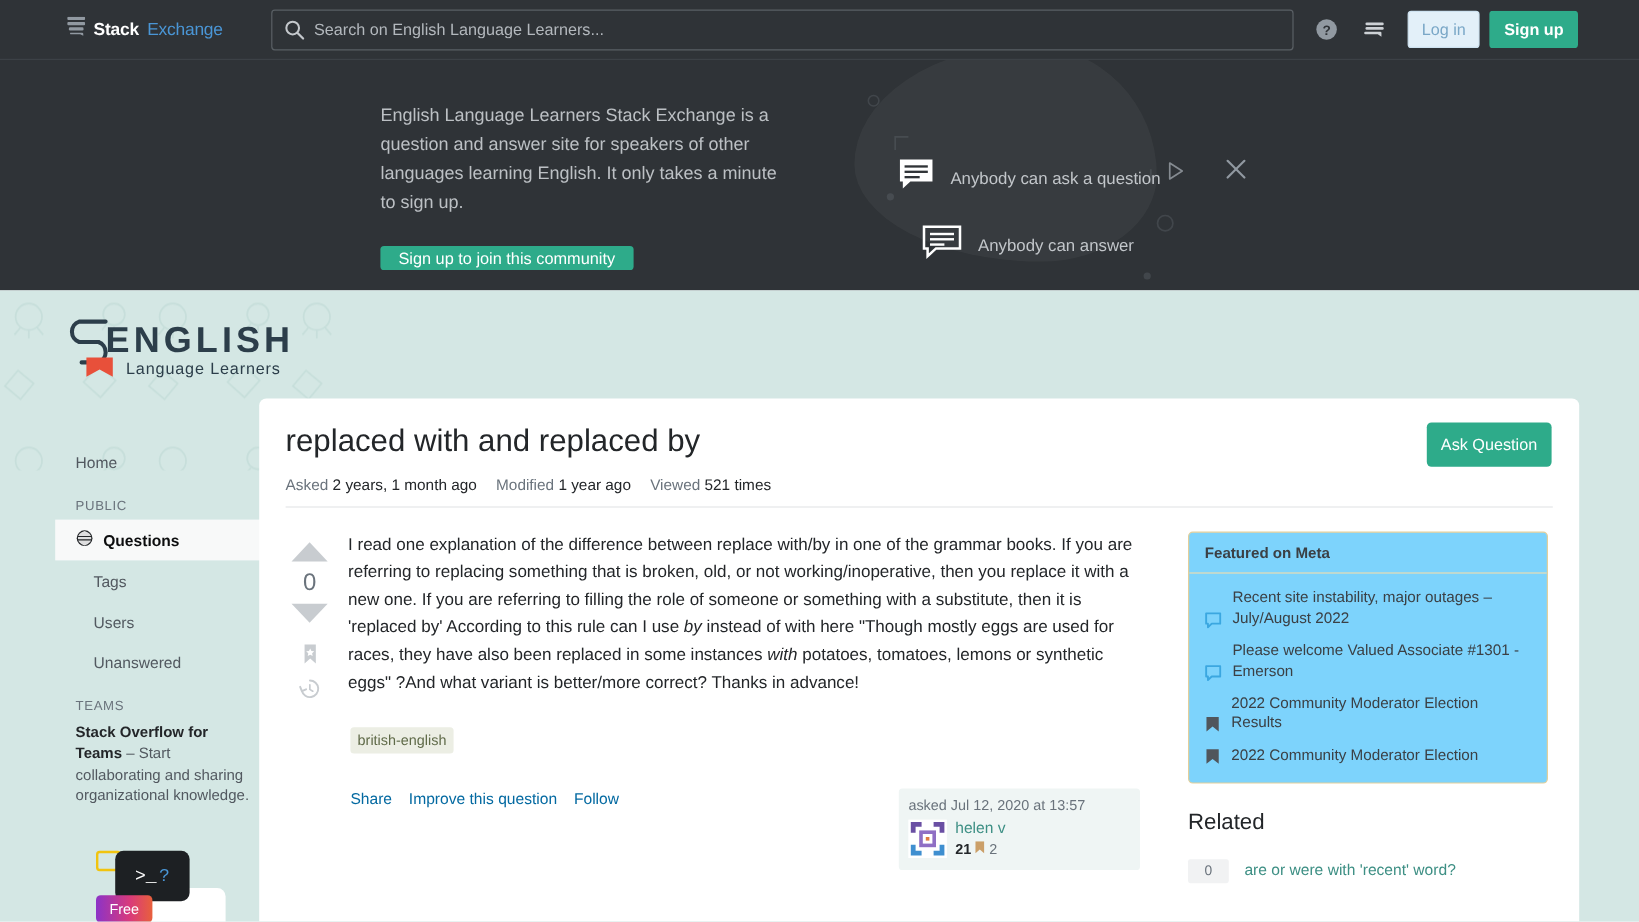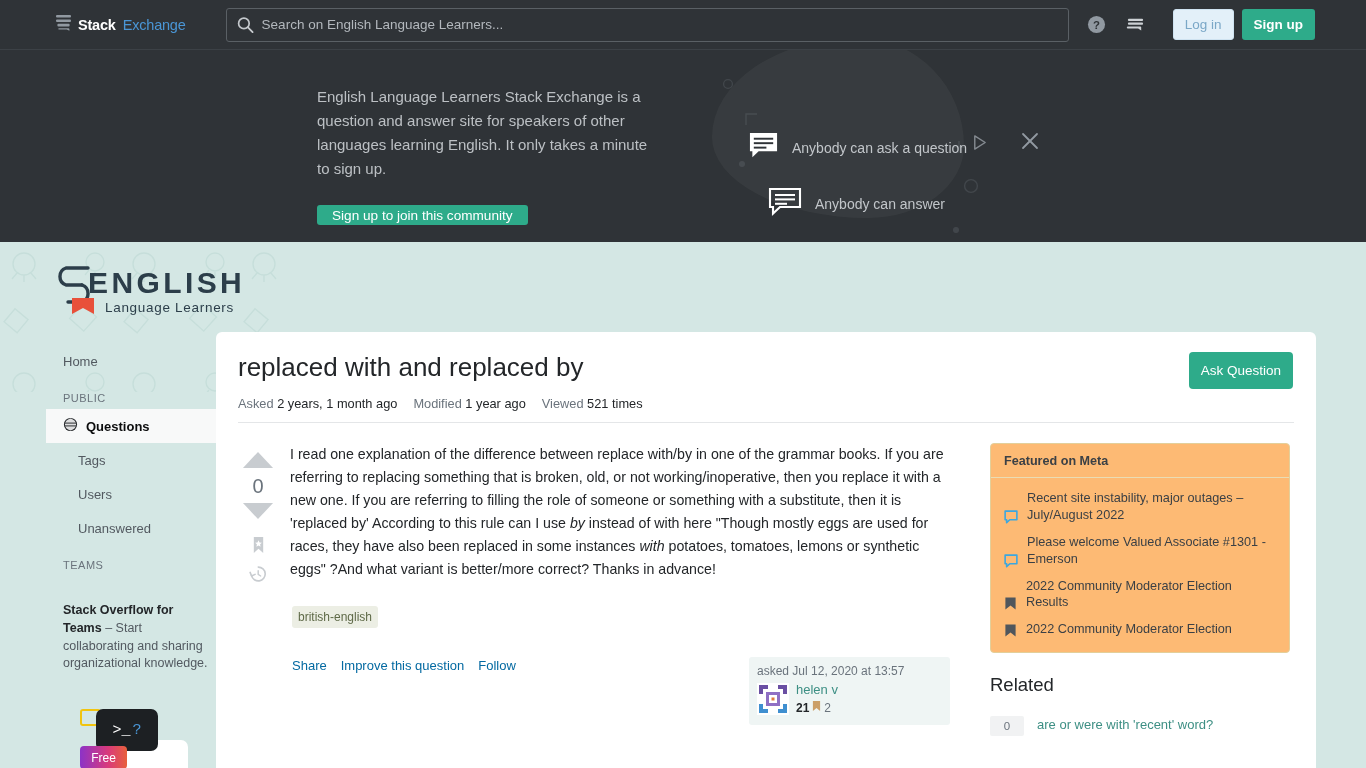--- a/index.html
+++ b/index.html
@@ -61,21 +61,21 @@
   .topbtn {
     height: 31px; padding: 0 11px;
     border-radius: 3px;
     font-size: 13.5px;
     display: flex; align-items: center; justify-content: center;
     cursor: pointer; white-space: nowrap;
     font-family: "Liberation Sans", sans-serif;
     border: 1px solid transparent;
   }
   #login-btn {
-    margin-left: 20px;
+    margin-left: 10px;
     background: #e3f0f9; color: #7aa7c7;
     border-color: #cfe3f1;
   }
   #signup-btn {
     margin-left: 8px; margin-right: 51px;
     background: #2eab8a; color: #ffffff;
     font-weight: bold;
   }
 
   
@@ -138,21 +138,21 @@
   }
 
   
   #ell-logo {
     position: absolute; left: 56px; top: 18px;
     width: 185px; cursor: pointer;
   }
 
   
   #leftnav {
-    position: absolute; left: 46px; top: 102px;
+    position: absolute; left: 46px; top: 126px;
     width: 176px;
     font-size: 13px;
   }
   .nav-item {
     display: flex; align-items: center;
     height: 34px; padding-left: 17px;
     color: #525960; cursor: pointer;
     position: relative;
   }
   .nav-item.sub { padding-left: 32px; }
@@ -304,21 +304,21 @@
   #uc-badge-count { font-weight: normal; color: #6a737c; }
 
   
   #rightbar {
     position: absolute; left: 990px; top: 443px;
     width: 300px;
   }
   #meta-box {
     border: 1px solid #e3cf9a;
     border-radius: 4px;
-    background: #fdba74;
+    background: #7dd3fc;
     overflow: hidden;
   }
   #meta-title {
     padding: 10px 13px 9px 13px;
     font-size: 12.6px; font-weight: bold; color: #3b4045;
     border-bottom: 1px solid #eadcb4;
   }
   #meta-list { padding: 7px 11px 9px 11px; }
   .meta-item {
     display: flex; gap: 9px;

